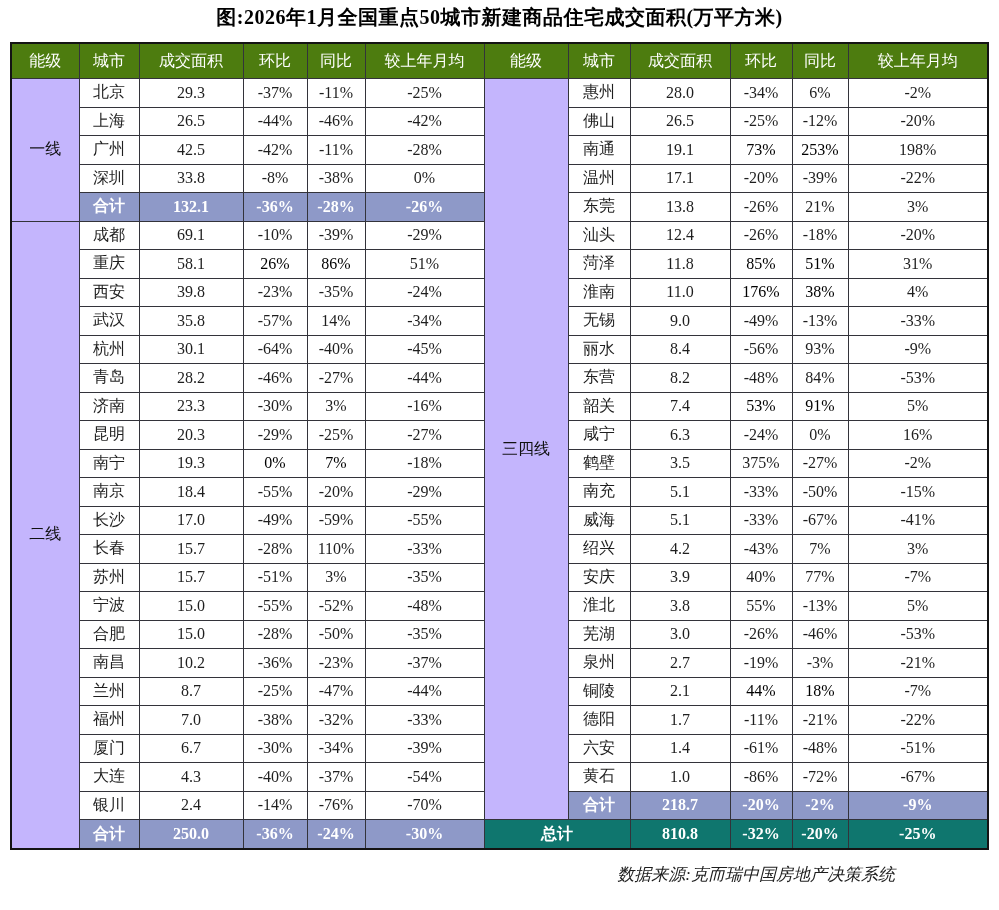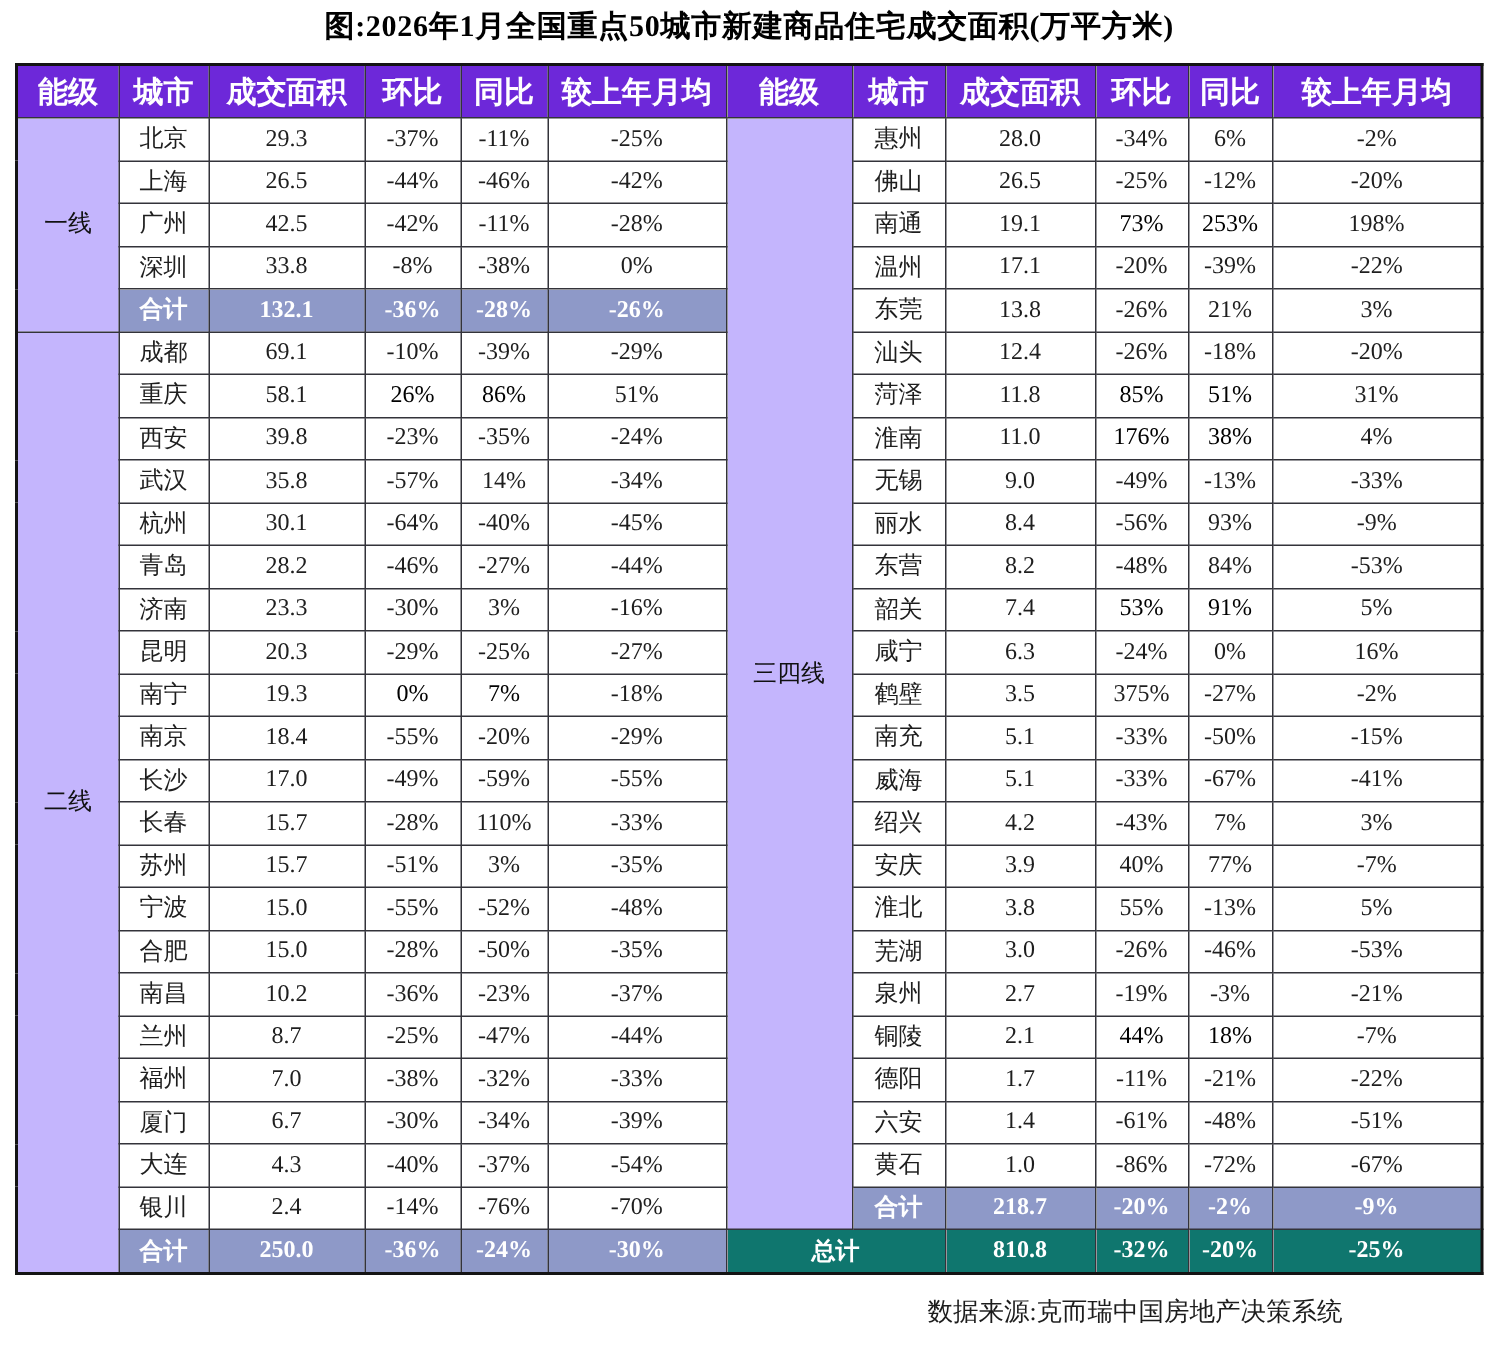--- a/index.html
+++ b/index.html
@@ -17,30 +17,30 @@
     margin-left:10px;width:977px;height:808px;
     border-collapse:collapse;table-layout:fixed;
     border:2px solid #141414;
   }
   th,td{
     border:1px solid #33333a;
     text-align:center;vertical-align:middle;
     font-size:16px;padding:0;overflow:hidden;white-space:nowrap;
   }
   th{
-    background:#6d28d9;color:#ffffff;font-weight:bold;
-    height:34px;font-size:20px;
+    background:#4d7c0f;color:#ffffff;font-weight:normal;
+    height:34px;font-size:16px;
   }
   td.tier{background:#c4b5fd;color:#111;font-size:16px;}
   td.sub{background:#8e99c8;color:#ffffff;font-weight:bold;}
   td.gt{background:#0f766e;color:#ffffff;font-weight:bold;}
   td.b{font-weight:normal;color:#000;}
   .source{
     margin-top:13px;text-align:right;padding-right:104px;
-    font-size:17px;color:#1c1c1c;
+    font-size:17px;color:#1c1c1c;font-style:italic;
   }
 </style>
 </head>
 <body>
 
 <div class="page-title">图:2026年1月全国重点50城市新建商品住宅成交面积(万平方米)</div>
 
 <table class="main">
   <colgroup>
       <col style="width: 68px;">

